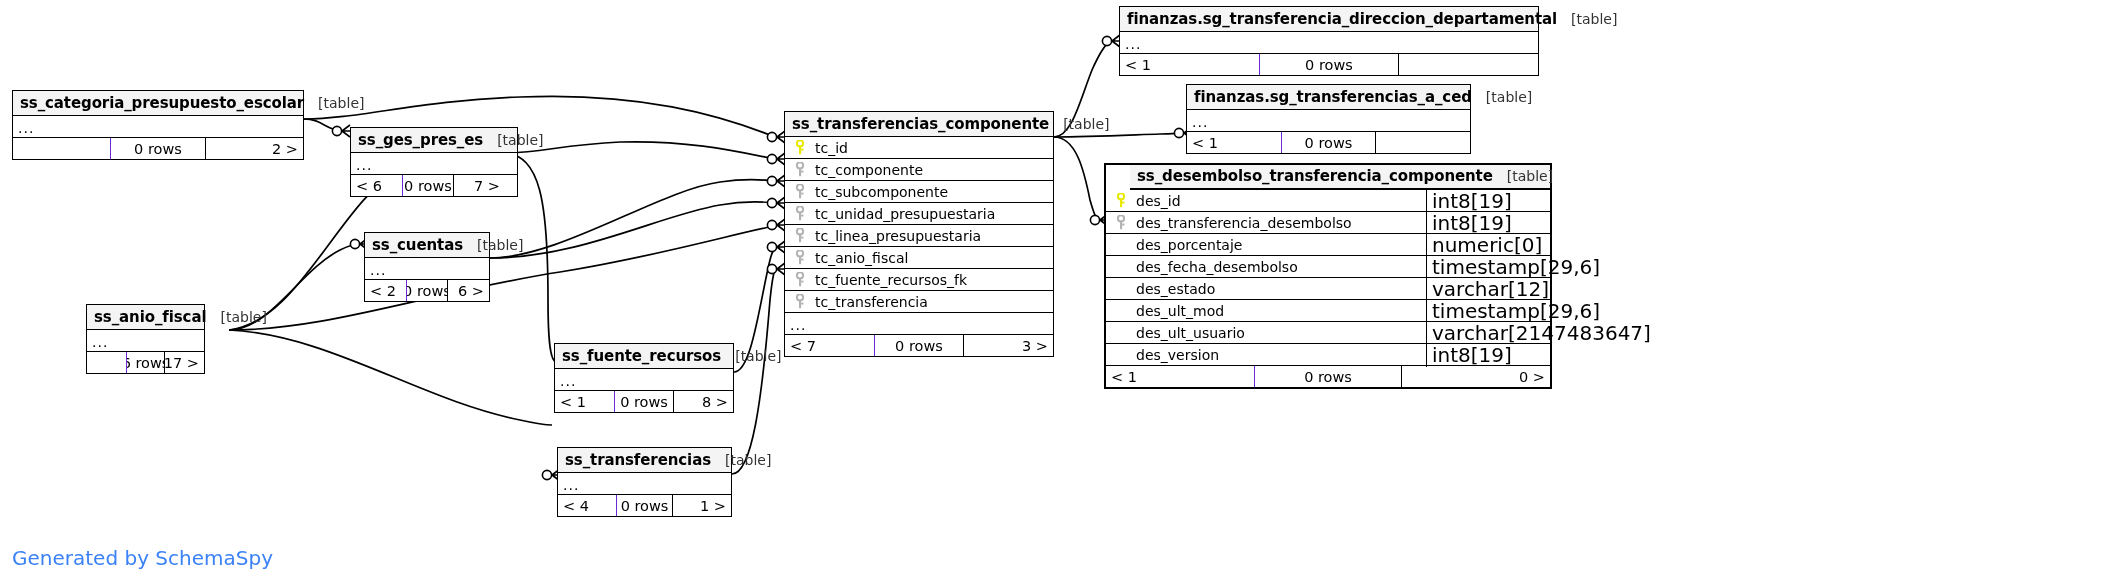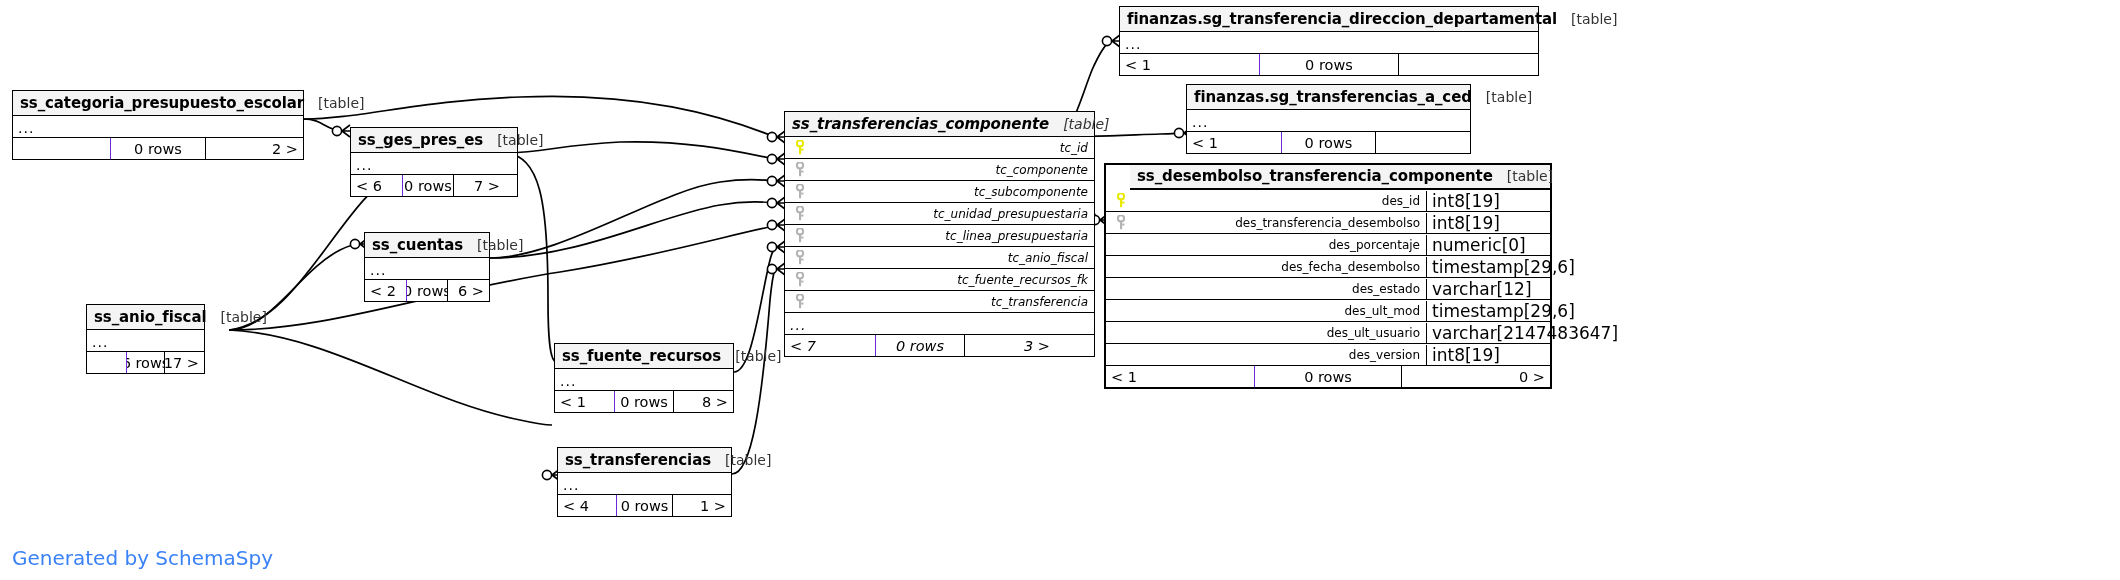--- a/index.html
+++ b/index.html
@@ -73,29 +73,28 @@
   }
   .col-key {
     width: 30px;
     flex: 0 0 30px;
     display: flex;
     align-items: center;
     justify-content: center;
   }
   .col-name {
     flex: 1 1 auto;
-    font-size: 12px;
+    font-size: 14px;
     white-space: nowrap;
     overflow: hidden;
     padding-right: 6px;
-    text-align: right;
   }
   .col-type {
     flex: 0 0 auto;
-    font-size: 17px;
+    font-size: 20px;
     white-space: nowrap;
     border-left: 1px solid #000000;
     padding: 0 6px 0 5px;
     width: 124px;
     box-sizing: border-box;
   }
   .ellipsis-row {
     display: flex;
     align-items: flex-end;
     height: 22px;
@@ -299,21 +298,21 @@
           <span class="tbl-name">ss_transferencias</span>
           <span class="tbl-tag">[table]</span>
         </div>
         <div class="ellipsis-row">...</div>
         <div class="footer-row">
           <span class="f-cell f-left" style="width: 58.3333px;">&lt; 4</span>
           <span class="f-cell f-mid" style="width: 58.3333px;">0 rows</span>
           <span class="f-cell f-right" style="width: 58.3333px;">1 &gt;</span>
         </div>
       </div>
-      <div class="table-box" style="left: 784px; top: 111px; width: 311px; font-style: italic;">
+      <div class="table-box" style="left: 784px; top: 111px; width: 270px;">
         <div class="tbl-header">
           <span class="tbl-name">ss_transferencias_componente</span>
           <span class="tbl-tag">[table]</span>
         </div>
         <div class="col-row">
           <span class="col-key">
             <svg class="keyicon" width="10" height="15" viewBox="0 0 10 15">
               <circle cx="5" cy="3.4" r="3.1" fill="none" stroke="#e8e800" stroke-width="2"></circle>
               <rect x="4" y="5.6" width="2.1" height="8.6" fill="#e8e800"></rect>
               <rect x="6.1" y="8.6" width="2.4" height="1.9" fill="#e8e800"></rect>

